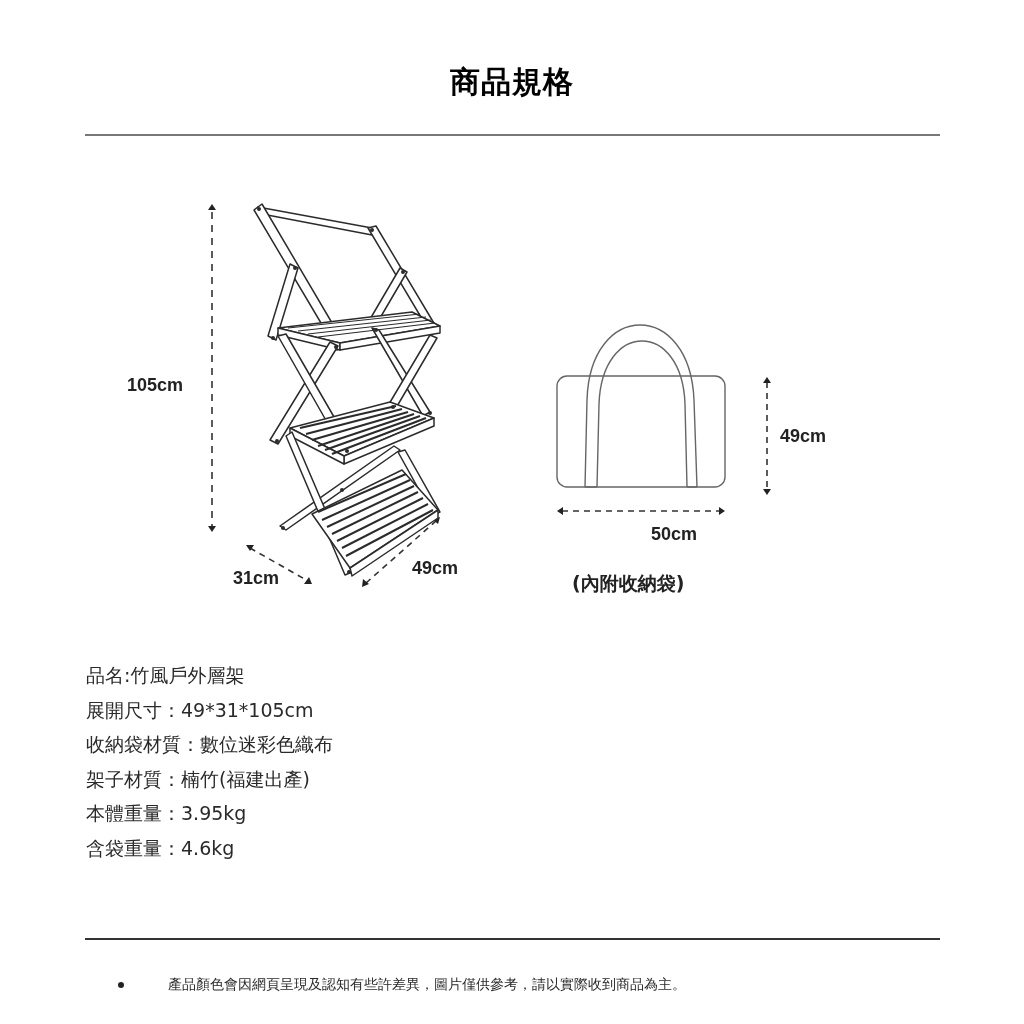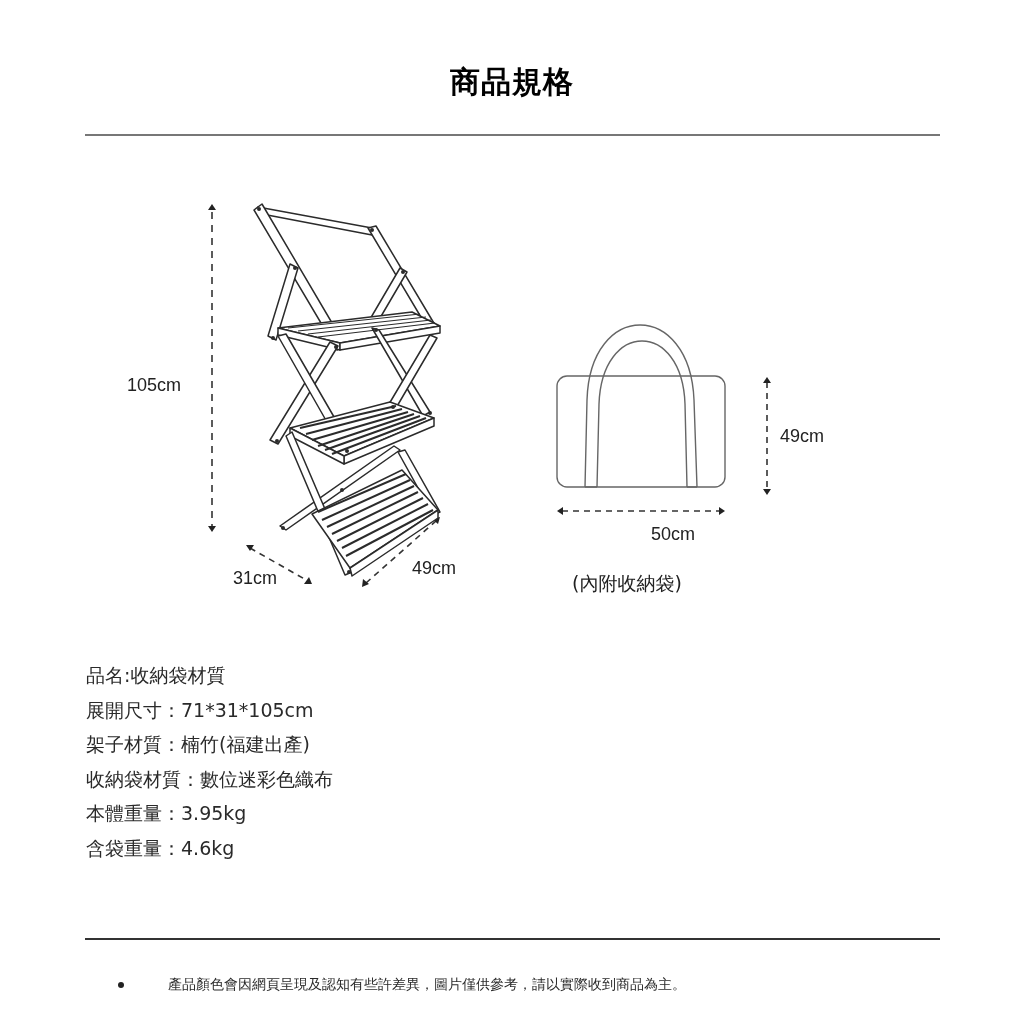--- a/index.html
+++ b/index.html
@@ -35,20 +35,21 @@
     }
     .divider.top { top: 134px; background: #777777; }
     .divider.bottom { top: 938px; background: #333333; }
 
     .illustration {
       position: absolute;
       top: 180px;
       left: 0;
       width: 1024px;
       height: 450px;
+      font-weight: bold;
     }
     .dim-label {
       position: absolute;
       font-family: "Liberation Sans", sans-serif;
       font-size: 18px;
       color: #222222;
       white-space: nowrap;
     }
     .bag-caption {
       position: absolute;
@@ -223,24 +224,24 @@
 
   <span class="dim-label" style="left:127px;top:195px;">105cm</span>
   <span class="dim-label" style="left:233px;top:388px;">31cm</span>
   <span class="dim-label" style="left:412px;top:378px;">49cm</span>
   <span class="dim-label" style="left:780px;top:246px;">49cm</span>
   <span class="dim-label" style="left:615px;top:344px;margin-left:36px;">50cm</span>
   <span class="bag-caption" style="left:572px;top:391px;">(內附收納袋)</span>
 </div>
 
 <ul class="specs">
-  <li class="spec-row">品名:收納袋材質</li>
-  <li class="spec-row">展開尺寸：71*31*105cm</li>
+  <li class="spec-row">品名:竹風戶外層架</li>
+  <li class="spec-row">展開尺寸：49*31*105cm</li>
+  <li class="spec-row">收納袋材質：數位迷彩色織布</li>
   <li class="spec-row">架子材質：楠竹(福建出產)</li>
-  <li class="spec-row">收納袋材質：數位迷彩色織布</li>
   <li class="spec-row">本體重量：3.95kg</li>
   <li class="spec-row">含袋重量：4.6kg</li>
 </ul>
 
 <div class="divider bottom"></div>
 
 <div class="note">
   <span class="note-bullet"></span>
   <span>產品顏色會因網頁呈現及認知有些許差異，圖片僅供參考，請以實際收到商品為主。</span>
 </div>

